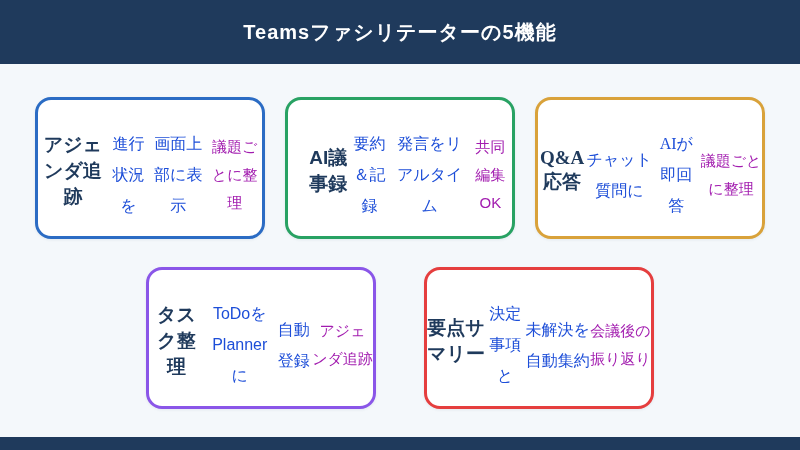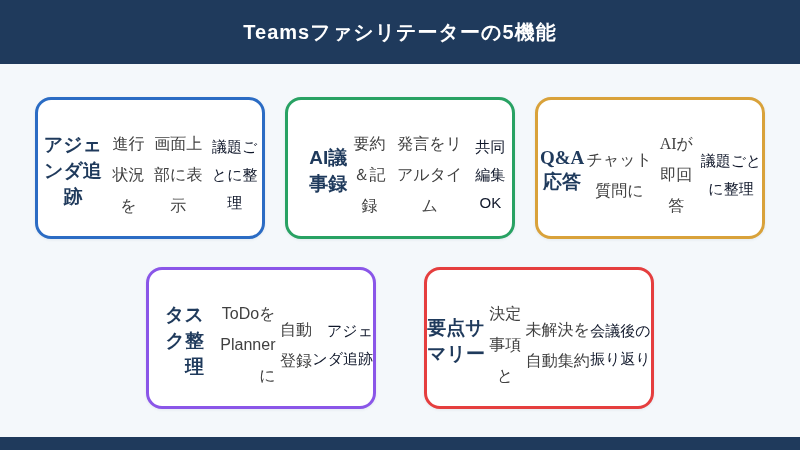--- a/index.html
+++ b/index.html
@@ -56,26 +56,26 @@
     padding-top: 13px;
   }
   .card-title {
     font-size: 19px;
     font-weight: 700;
     color: #1f3a5c;
     margin-bottom: 7px;
   }
   .card-line {
     font-size: 16px;
-    color: #404040;
+    color: #1d4ed8;
     line-height: 31px;
   }
   .card-note {
     font-size: 15px;
-    color: #0f172a;
+    color: #a21caf;
     line-height: 28px;
   }
 </style>
 </head>
 <body>
 
 <div class="page">
 
   <div class="band header-band" style="background: rgb(31, 58, 92);">
     <div class="header-title">Teamsファシリテーターの5機能</div>
@@ -103,21 +103,21 @@
         <div class="card-title">Q&amp;A応答</div>
         <div class="card-line">チャット質問に</div>
         <div class="card-line">AIが即回答</div>
         <div class="card-note">議題ごとに整理</div>
       </div>
 
     </div>
 
     <div class="card-row row-2">
 
-      <div class="card" style="border-color: rgb(138, 86, 232); text-align: right;">
+      <div class="card" style="border-color: rgb(138, 86, 232);">
         <div class="card-title">タスク整理</div>
         <div class="card-line">ToDoをPlannerに</div>
         <div class="card-line">自動登録</div>
         <div class="card-note">アジェンダ追跡</div>
       </div>
 
       <div class="card" style="border-color: rgb(229, 62, 62);">
         <div class="card-title">要点サマリー</div>
         <div class="card-line">決定事項と</div>
         <div class="card-line">未解決を自動集約</div>

